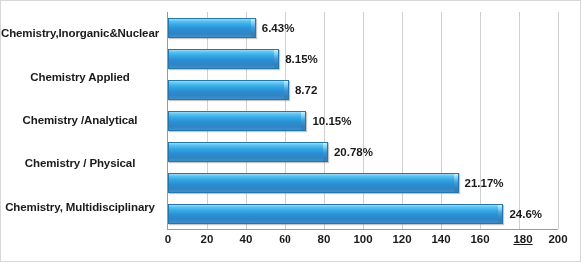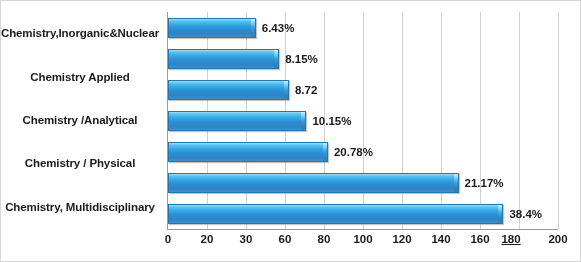--- a/index.html
+++ b/index.html
@@ -193,35 +193,35 @@
       <div class="bar-row">
         <div class="bar" style="width: 159.9px;"></div>
         <div class="bar-value">20.78%</div>
       </div>
       <div class="bar-row">
         <div class="bar" style="width: 290.55px;"></div>
         <div class="bar-value">21.17%</div>
       </div>
       <div class="bar-row">
         <div class="bar" style="width: 335.4px;"></div>
-        <div class="bar-value">38.4%</div>
+        <div class="bar-value">24.6%</div>
       </div>
     </div>
   </div>
 
   <div id="axis-line-vertical"></div>
   <div id="axis-line-horizontal"></div>
 
   <div id="value-axis">
       <div class="tick-label" style="left: 0px;">0</div>
       <div class="tick-label" style="left: 39px;">20</div>
-      <div class="tick-label" style="left: 78px;">30</div>
-      <div class="tick-label" style="left: 117px;">60</div>
+      <div class="tick-label" style="left: 78px;">40</div>
+      <div class="tick-label" style="left: 117px; font-family: Liberation Serif, serif;">60</div>
       <div class="tick-label" style="left: 156px;">80</div>
       <div class="tick-label" style="left: 195px;">100</div>
       <div class="tick-label" style="left: 234px;">120</div>
       <div class="tick-label" style="left: 273px;">140</div>
       <div class="tick-label" style="left: 312px;">160</div>
-      <div class="tick-label" style="left: 343px; text-decoration: underline;">180</div>
+      <div class="tick-label" style="left: 355px; text-decoration: underline;">180</div>
       <div class="tick-label" style="left: 390px;">200</div>
     </div>
 
 </div>
 
 </body></html>

